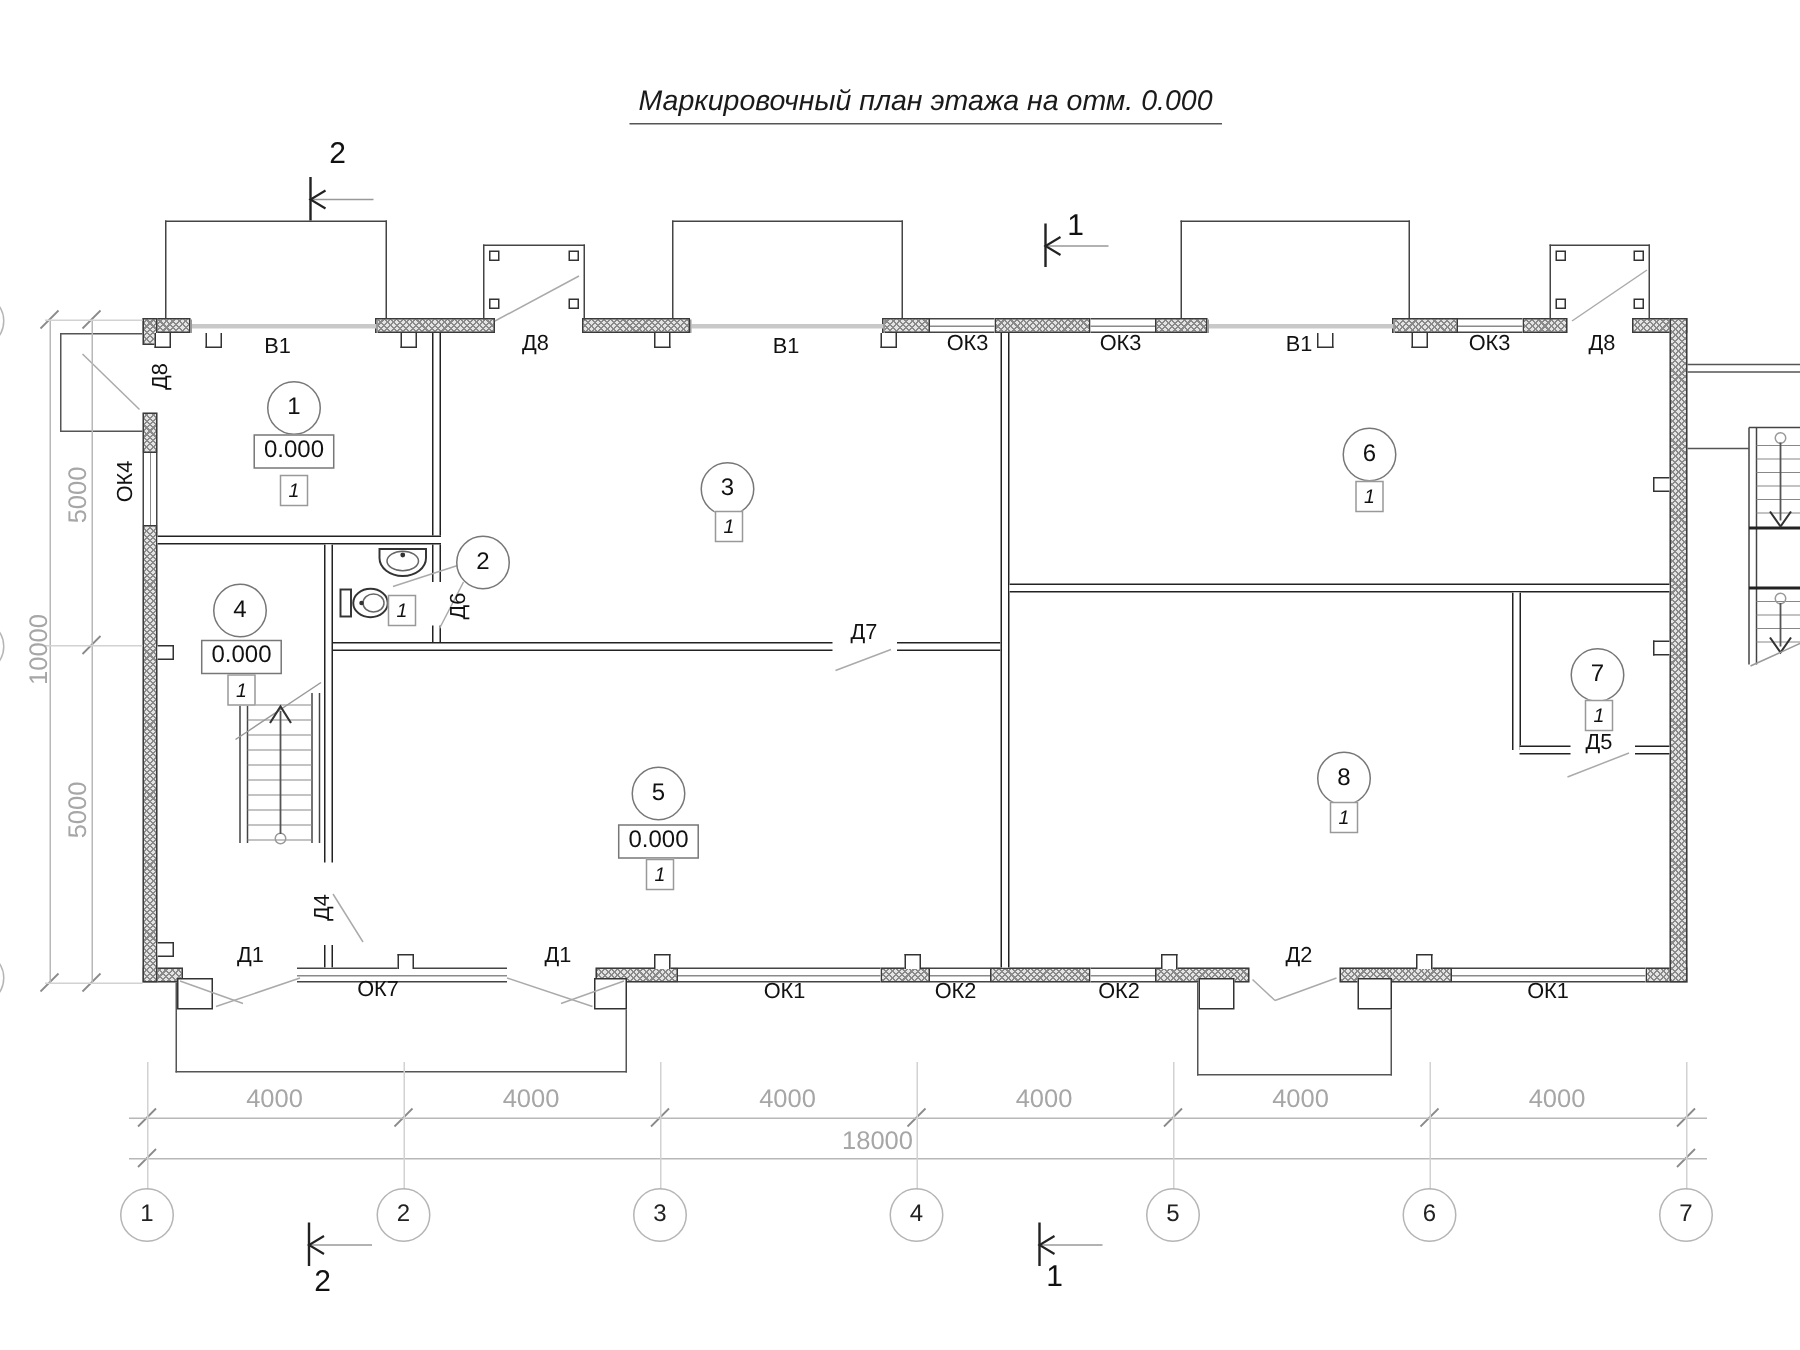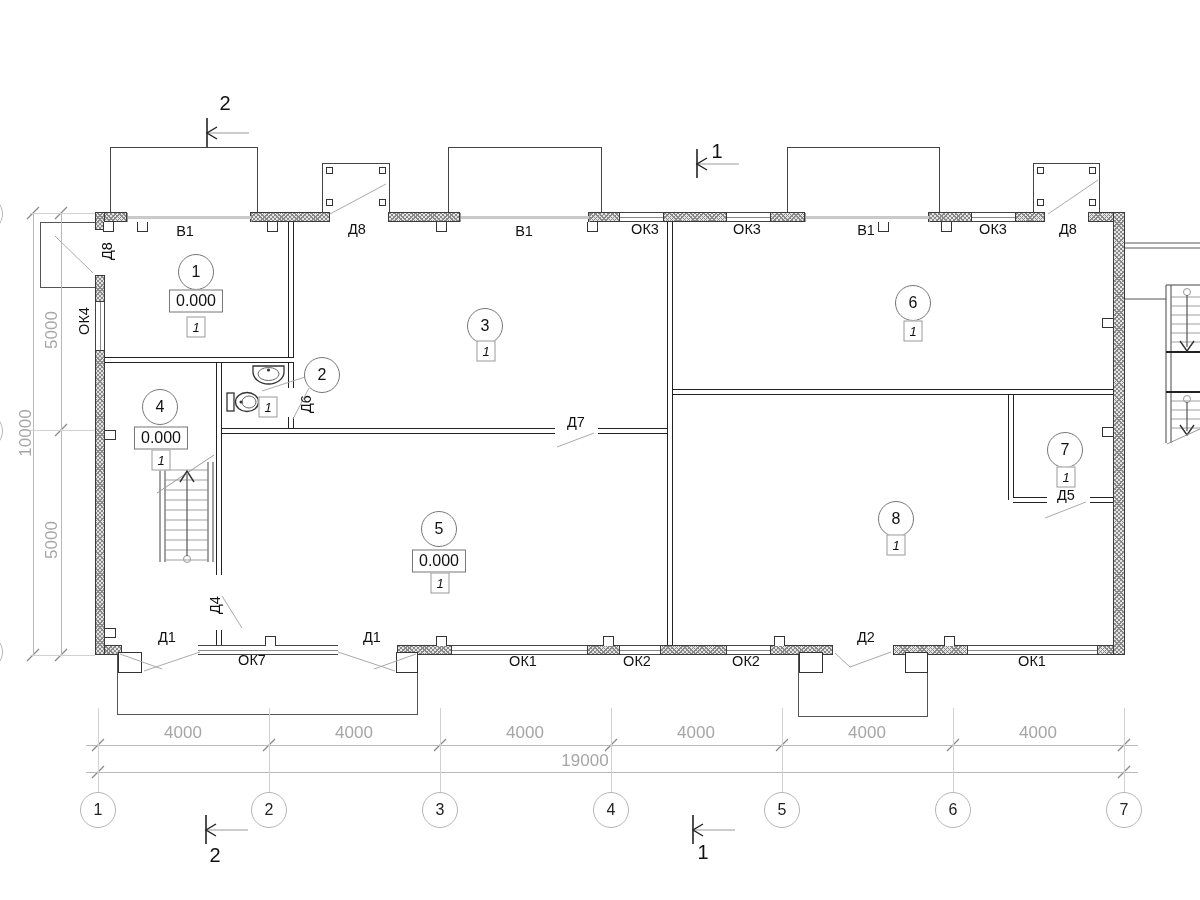--- a/index.html
+++ b/index.html
@@ -47,20 +47,21 @@
   .dimtxt{position:absolute;transform:translate(-50%,-50%);font-size:17px;color:#a6a6a6;white-space:nowrap;}
   .dimtxt.rot{transform:translate(-50%,-50%) rotate(-90deg);}
   .sec{position:absolute;transform:translate(-50%,-50%);font-size:20px;color:#111;}
   svg{position:absolute;left:0;top:0;pointer-events:none;}
 </style>
 </head>
 <body>
 
 <div id="plan">
 
+  <div class="title" style="left:617px;top:70px">Маркировочный план этажа на отм. 0.000</div>
 
   <div class="xwall" style="left:95px;top:212px;width:32px;height:10px"></div>
   <div class="xwall" style="left:250px;top:212px;width:80px;height:10px"></div>
   <div class="xwall" style="left:388px;top:212px;width:72px;height:10px"></div>
   <div class="xwall" style="left:588px;top:212px;width:32px;height:10px"></div>
   <div class="xwall" style="left:663px;top:212px;width:64px;height:10px"></div>
   <div class="xwall" style="left:770px;top:212px;width:35px;height:10px"></div>
   <div class="xwall" style="left:928px;top:212px;width:44px;height:10px"></div>
   <div class="xwall" style="left:1015px;top:212px;width:30px;height:10px"></div>
   <div class="xwall" style="left:1088px;top:212px;width:37px;height:10px"></div>
@@ -276,21 +277,21 @@
   <div class="extline" style="left:30px;top:213px;width:65px;height:1px"></div>
   <div class="extline" style="left:30px;top:430px;width:65px;height:1px"></div>
   <div class="extline" style="left:30px;top:655px;width:65px;height:1px"></div>
 
   <div class="dimtxt" style="left:183px;top:733px">4000</div>
   <div class="dimtxt" style="left:354px;top:733px">4000</div>
   <div class="dimtxt" style="left:525px;top:733px">4000</div>
   <div class="dimtxt" style="left:696px;top:733px">4000</div>
   <div class="dimtxt" style="left:867px;top:733px">4000</div>
   <div class="dimtxt" style="left:1038px;top:733px">4000</div>
-  <div class="dimtxt" style="left:585px;top:761px">19000</div>
+  <div class="dimtxt" style="left:585px;top:761px">18000</div>
   <div class="dimtxt rot" style="left:52px;top:330px">5000</div>
   <div class="dimtxt rot" style="left:26px;top:433px">10000</div>
   <div class="dimtxt rot" style="left:52px;top:540px">5000</div>
 
   <div class="circle axis" style="left:98px;top:810px">1</div>
   <div class="circle axis" style="left:269px;top:810px">2</div>
   <div class="circle axis" style="left:440px;top:810px">3</div>
   <div class="circle axis" style="left:611px;top:810px">4</div>
   <div class="circle axis" style="left:782px;top:810px">5</div>
   <div class="circle axis" style="left:953px;top:810px">6</div>

